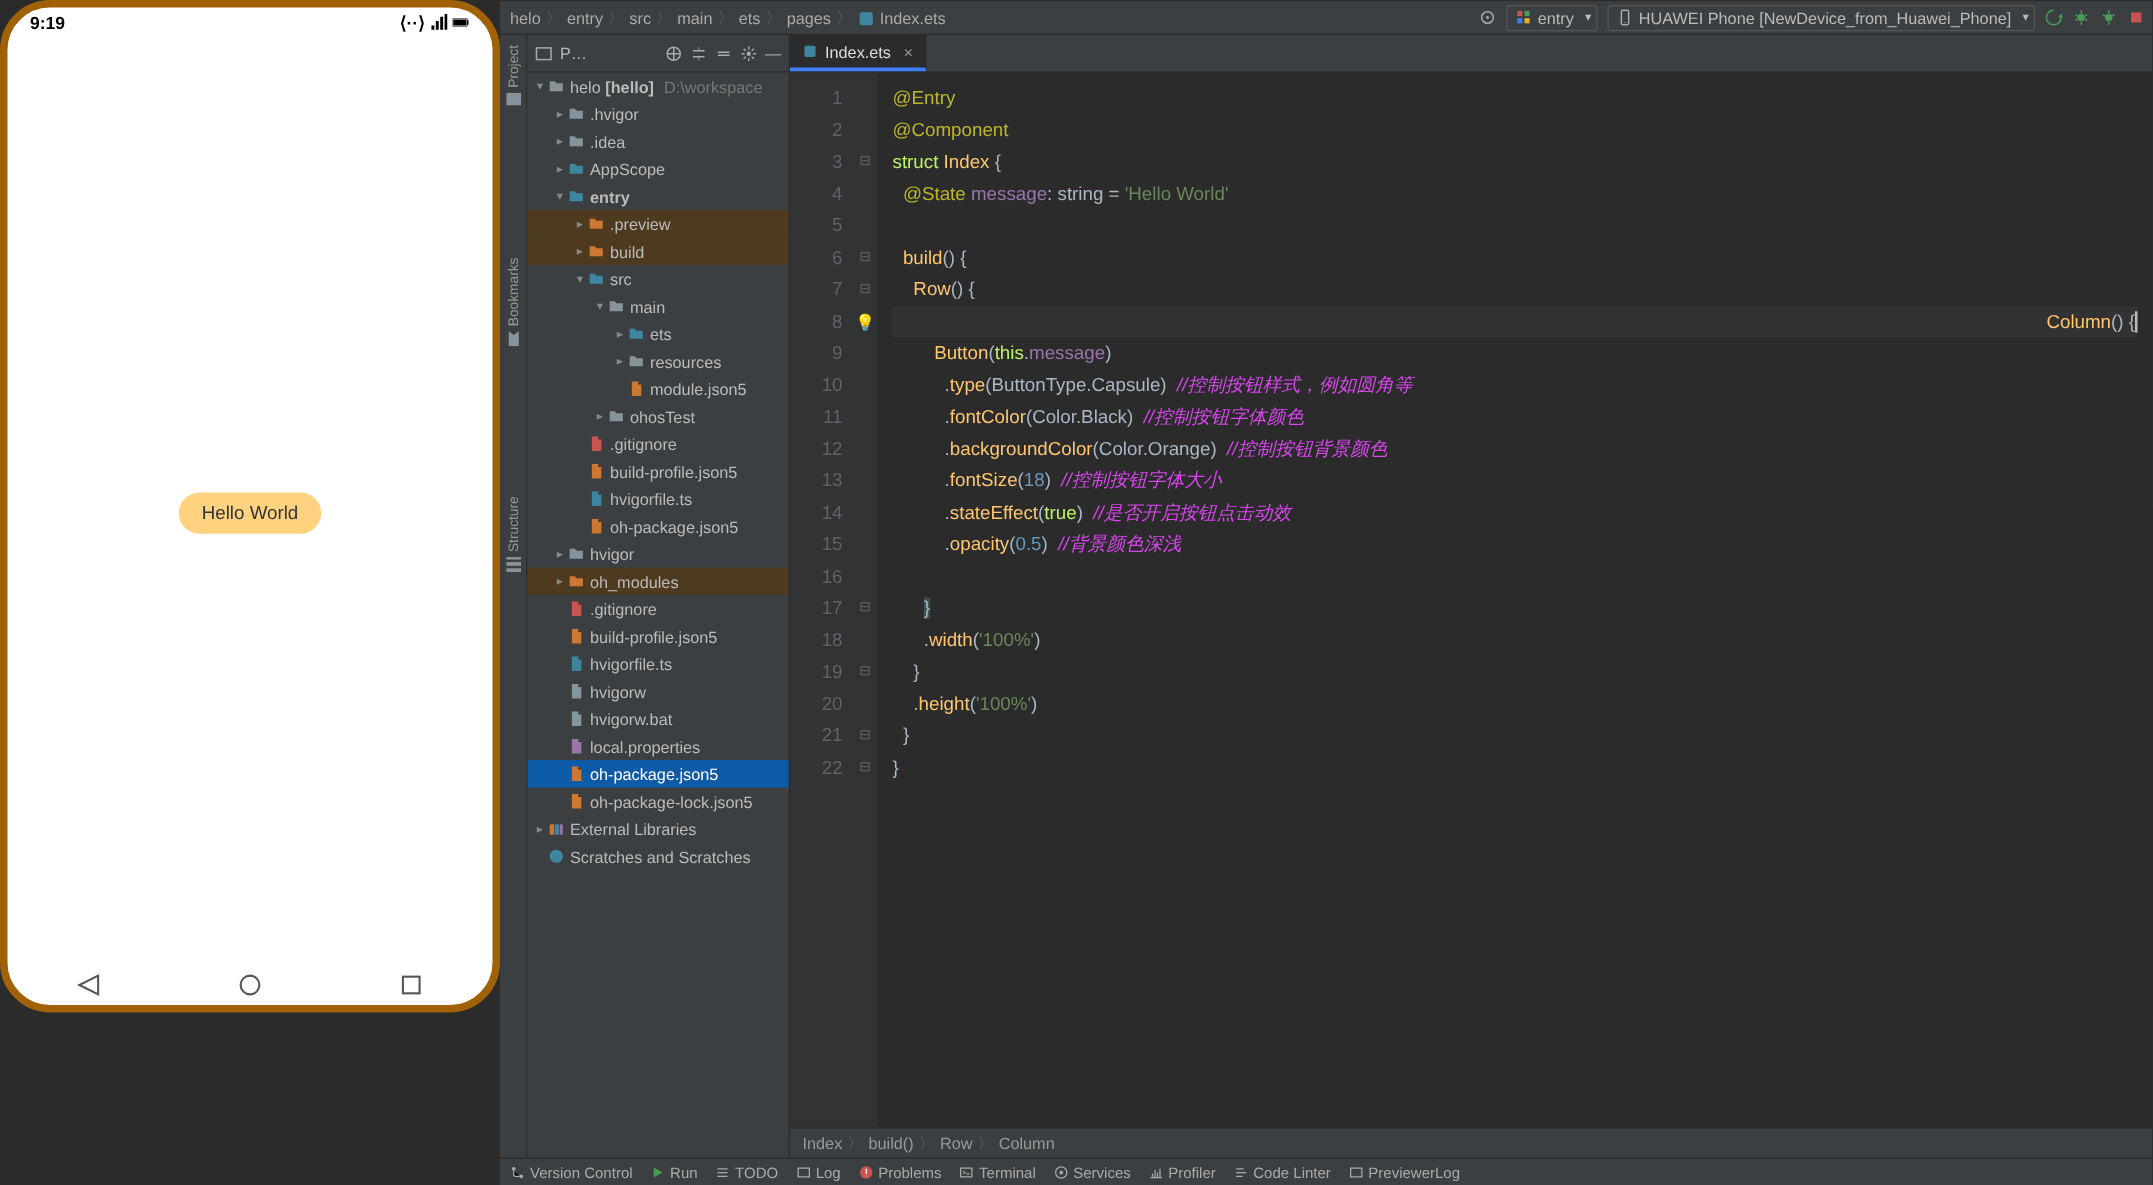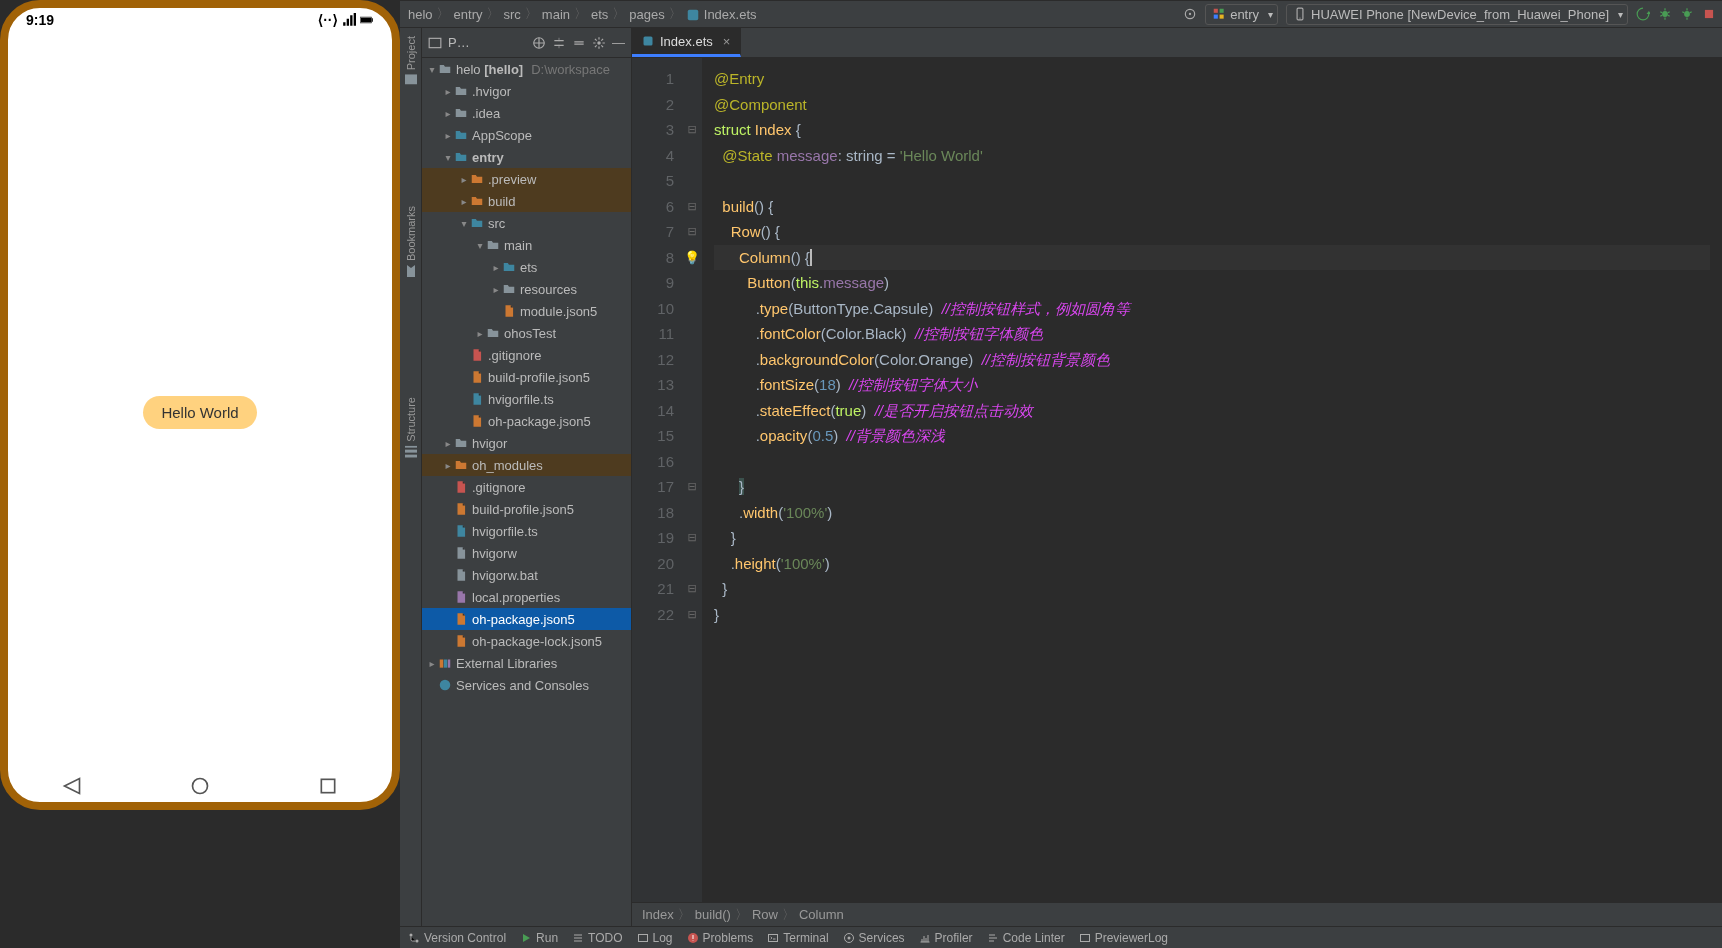--- a/index.html
+++ b/index.html
@@ -1,19 +1,19 @@
 <!DOCTYPE html>
 <html><head>
 <meta charset="utf-8">
 <style>
 * { margin: 0; padding: 0; box-sizing: border-box; font-family: "Segoe UI", sans-serif; }
 body { display: flex; width: 1722px; height: 948px; overflow: hidden; background: #2b2b2b; color: #bbb; font-size: 13px; }
 
 
-.phone { width: 400px; height: 810px; background: #fff; border: 8px solid #a16207; border-radius: 40px; position: relative; margin: 0; flex-shrink: 0; }
+.phone { width: 400px; height: 810px; background: #fff; border: 6px solid #a16207; border-radius: 40px; position: relative; margin: 0; flex-shrink: 0; }
 .phone-status { display: flex; justify-content: space-between; padding: 4px 18px; font-size: 14px; font-weight: 600; color: #000; }
 .phone-icons { display: flex; gap: 4px; align-items: center; color: #000; }
 .phone-icons svg { width: 14px; height: 14px; }
 .phone-content { display: flex; align-items: center; justify-content: center; height: 760px; text-align: center; }
 .capsule-btn { background: rgba(255,165,0,0.5); color: #333; padding: 8px 18px; border-radius: 24px; font-size: 15px; }
 .phone-nav { position: absolute; bottom: 6px; left: 0; right: 0; display: flex; justify-content: space-around; }
 .phone-nav svg { width: 20px; height: 20px; stroke: #555; fill: none; stroke-width: 2; }
 
 
 .ide { flex: 1; display: flex; flex-direction: column; background: #3c3f41; min-width: 0; }
@@ -57,21 +57,21 @@
 .tab.active { background: #2b2b2b; border-bottom: 3px solid #3d7eff; color: #ddd; }
 .tab svg { width: 12px; height: 12px; }
 .tab-close { color: #999; font-size: 13px; margin-left: 4px; }
 
 .code-wrap { flex: 1; display: flex; font-family: "Consolas","JetBrains Mono",monospace; font-size: 15px; line-height: 25.5px; overflow: auto; }
 .gutter { background: #313335; color: #606366; text-align: right; padding: 8px 8px 8px 16px; user-select: none; min-width: 50px; }
 .fold-col { background: #313335; width: 20px; padding-top: 8px; position: relative; }
 .fold-mark { color: #666; font-size: 11px; text-align: center; }
 .bulb { color: #e6b422; position: absolute; left: 2px; font-size: 13px; }
 .code { padding: 8px 12px; color: #a9b7c6; white-space: pre; flex: 1; }
-.hl-line { background: #323232; display: inline-block; width: 100%; }
+.hl-line { background: #323232; display: inline-block; width: 100%; text-align: right; }
 .kw { color: #bef264; }
 .fn-call { color: #ffc66d; }
 .prop { color: #9876aa; text-align: center; }
 .str { color: #6a8759; }
 .num { color: #6897bb; }
 .com { color: #d946ef; font-style: italic; }
 .dec { color: #bbb529; }
 .type { color: #a9b7c6; }
 .caret { border-left: 2px solid #bbb; }
 .brace-hl { background: #3b514d; }
@@ -430,21 +430,21 @@
               <rect x="10" y="6" width="6" height="14" fill="#3e86a0"></rect>
               <rect x="17" y="6" width="4" height="14" fill="#9876aa"></rect>
             </svg>
             <span>External Libraries</span>
           </div>
           <div class="tree-row">
             <span class="arrow"></span>
             <svg class="ic" viewBox="0 0 24 24">
               <circle cx="12" cy="12" r="9" fill="#3e86a0"></circle>
             </svg>
-            <span>Services and Consoles</span>
+            <span>Scratches and Scratches</span>
           </div>
         </div>
     </div>
 
     <div class="editor-pane">
       <div class="tabs">
         <div class="tab active">
           <svg viewBox="0 0 24 24">
               <rect x="3" y="3" width="18" height="18" rx="3" fill="#3e86a0"></rect>
             </svg>

